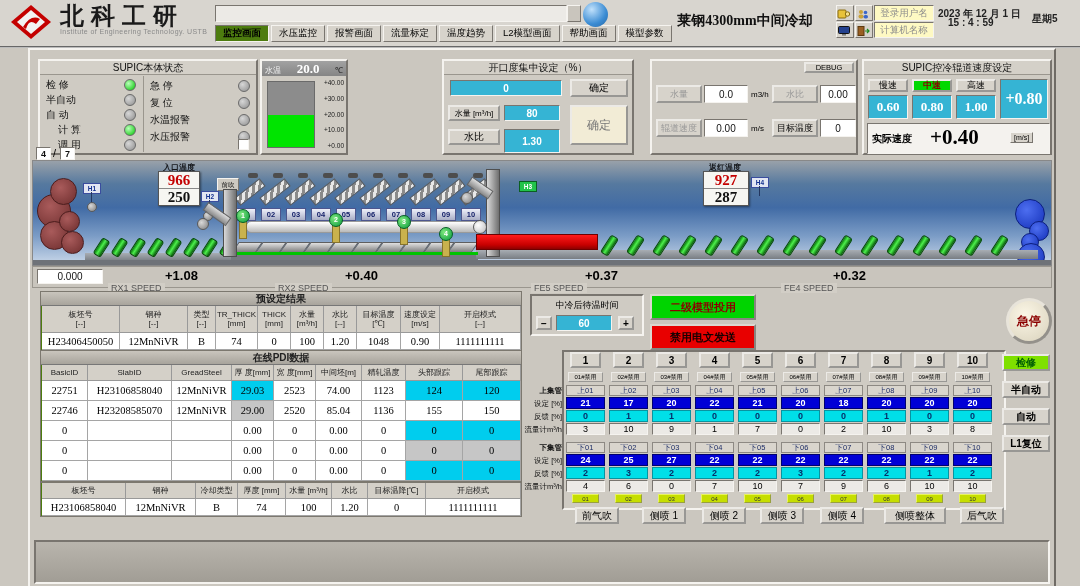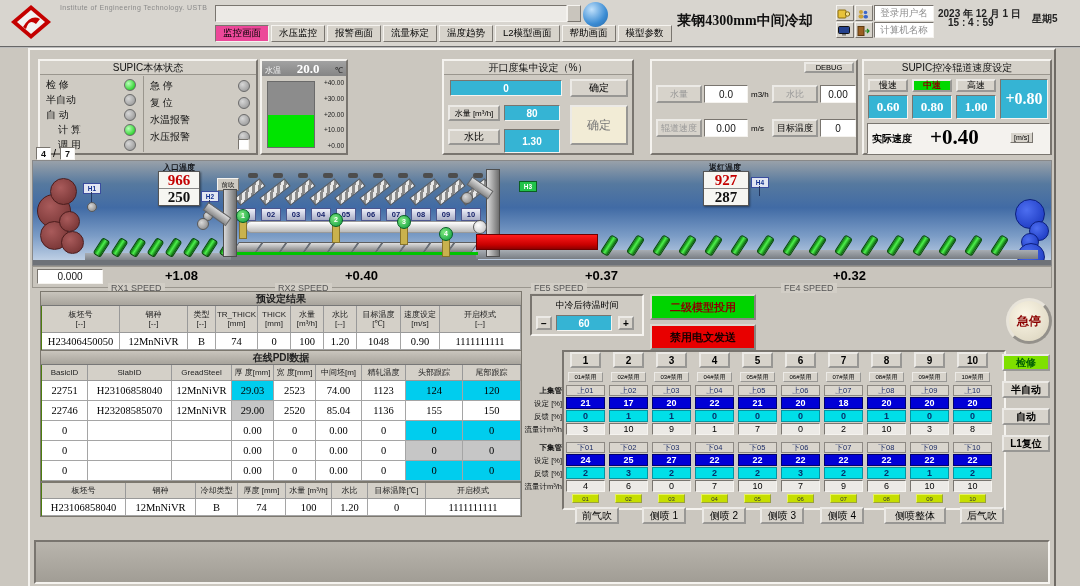--- a/index.html
+++ b/index.html
@@ -11,23 +11,23 @@
   .sunken2{border:2px solid;border-color:#79756f #f5f3ef #f5f3ef #79756f;}
   .btn{background:#d7d3cb;border:2px outset #eceae6;font-size:10px;text-align:center;
        display:flex;align-items:center;justify-content:center;cursor:pointer;box-sizing:border-box;}
   
   .topbar{position:absolute;left:0;top:0;width:1080px;height:46px;background:#d8d5cf;border-bottom:2px groove #bbb;}
   .logo-title{font-size:24px;font-weight:bold;color:#1a1a1a;letter-spacing:7px;line-height:24px;}
   .logo-sub{font-size:7px;color:#8a8a8a;letter-spacing:.4px;}
   .addr{background:#eceae6;}
   .tab{height:15px;padding:0 7px;margin-right:2px;font-size:9.5px;display:flex;align-items:center;
        background:#d7d3cb;border:1px solid;border-color:#f5f3ef #79756f #79756f #f5f3ef;cursor:pointer;}
-  .tab.active{border-color:#79756f #f5f3ef #f5f3ef #79756f;background:#ec4899;font-weight:normal;}
+  .tab.active{border-color:#79756f #f5f3ef #f5f3ef #79756f;background:#4d7c0f;font-weight:bold;}
   .main-title{font-size:14px;font-weight:bold;color:#111;font-family:"Liberation Serif",serif;}
-  .sysfield{background:#ffffff;color:#8d8d8d;font-size:9.5px;display:flex;align-items:center;justify-content:center;}
+  .sysfield{background:#fef9c3;color:#8d8d8d;font-size:9.5px;display:flex;align-items:center;justify-content:center;}
   .dt{font-size:10px;color:#222;font-weight:bold;}
   .sphere{width:25px;height:25px;border-radius:50%;background:radial-gradient(circle at 35% 30%,#bfe2ff,#2e86d4 60%,#145a9e);opacity:.92;}
   
   .main{position:absolute;left:28px;top:48px;width:1024px;height:536px;background:#cbc7bf;
         border:2px solid;border-color:#f5f3ef #6f6b65 #6f6b65 #f5f3ef;}
   .panel{position:absolute;background:#cfcbc3;border:2px solid;border-color:#f5f3ef #79756f #79756f #f5f3ef;box-sizing:border-box;}
   .ptitle{height:13px;line-height:13px;text-align:center;font-size:10px;color:#111;
           border-bottom:1px solid #9a968e;background:#d4d0c8;}
   .led{width:10px;height:10px;border-radius:50%;border:1px solid #6a6a6a;
        background:radial-gradient(circle at 35% 35%,#d6d6d6,#8f8f8f);}
@@ -125,20 +125,21 @@
 
   <div class="topbar">
     <div class="abs" style="left:10px;top:4px;width:42px;height:36px;">
       <svg width="42" height="36" viewBox="0 0 42 36">
         <polygon points="21,1 41,18 21,35 1,18" fill="#c40000"></polygon>
         <polygon points="21,6 35,18 21,30 7,18" fill="#f2f2f2"></polygon>
         <path d="M13 23 Q21 10 30 15 L26 20 Q19 14 16 25 Z" fill="#c40000"></path>
       </svg>
     </div>
     <div class="abs" style="left:60px;top:4px;">
+      <div class="logo-title">北科工研</div>
       <div class="logo-sub">Institute of Engineering Technology. USTB</div>
     </div>
     <div class="abs addr sunken" style="left:215px;top:5px;width:350px;height:15px;"></div>
     <div class="abs raised" style="left:567px;top:5px;width:12px;height:15px;background:#c9c5bd;"></div>
     <div class="abs" id="tabs" style="left:215px;top:25px;display:flex;">
         <div class="tab active">监控画面</div>
         <div class="tab">水压监控</div>
         <div class="tab">报警画面</div>
         <div class="tab">流量标定</div>
         <div class="tab">温度趋势</div>

